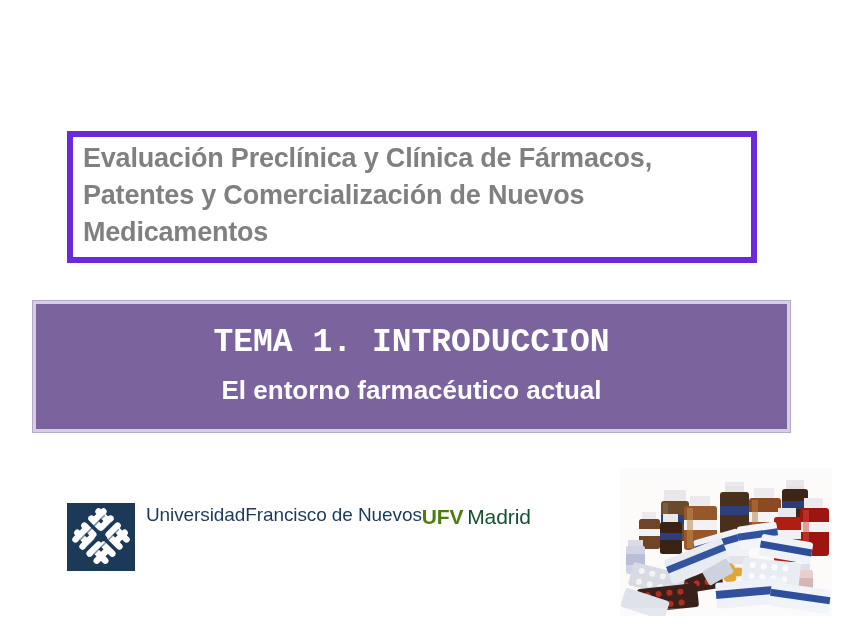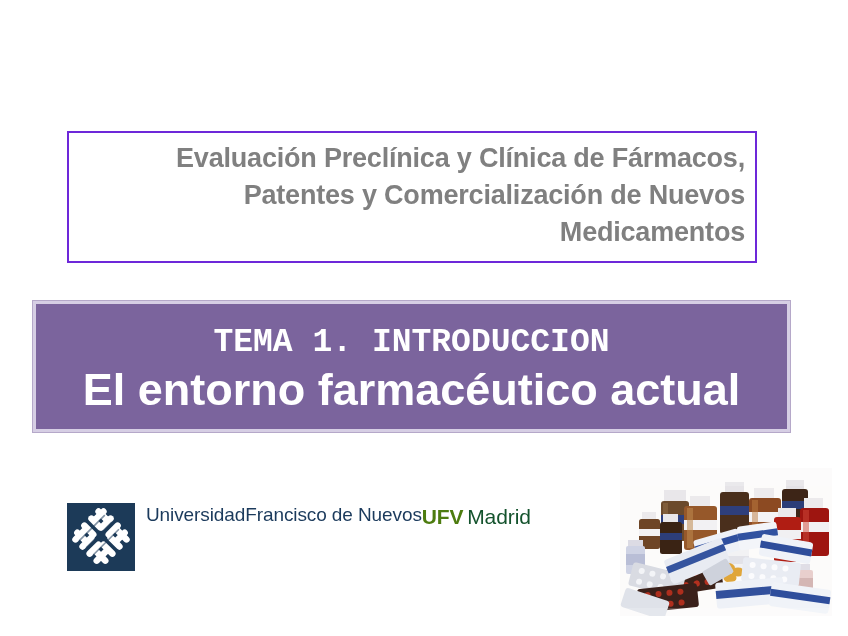--- a/index.html
+++ b/index.html
@@ -22,25 +22,25 @@
   }
 
   
   .title-box {
     position: absolute;
     left: 67px;
     top: 131px;
     width: 690px;
     height: 132px;
     box-sizing: border-box;
-    border: 2px solid #6d28d9;
+    border: 6px solid #6d28d9;
     background: #ffffff;
     display: flex;
     flex-direction: column;
-    align-items: flex-end;
+    align-items: flex-start;
     justify-content: center;
     padding: 2px 10px 6px 10px;
   }
   .title-line {
     color: #808080;
     font-size: 27px;
     font-weight: bold;
     line-height: 37px;
     text-align: center;
     letter-spacing: -0.2px;
@@ -69,21 +69,21 @@
     font-size: 33px;
     font-weight: bold;
     line-height: 46px;
     text-align: center;
     letter-spacing: 0px;
     white-space: nowrap;
     font-family: Liberation Mono, monospace;
   }
   .topic-line-2 {
     color: #ffffff;
-    font-size: 45px;
+    font-size: 26px;
     font-weight: bold;
     line-height: 48px;
     text-align: center;
     letter-spacing: 0px;
     white-space: nowrap;
   }
 
   
   .logo-block {
     position: absolute;

